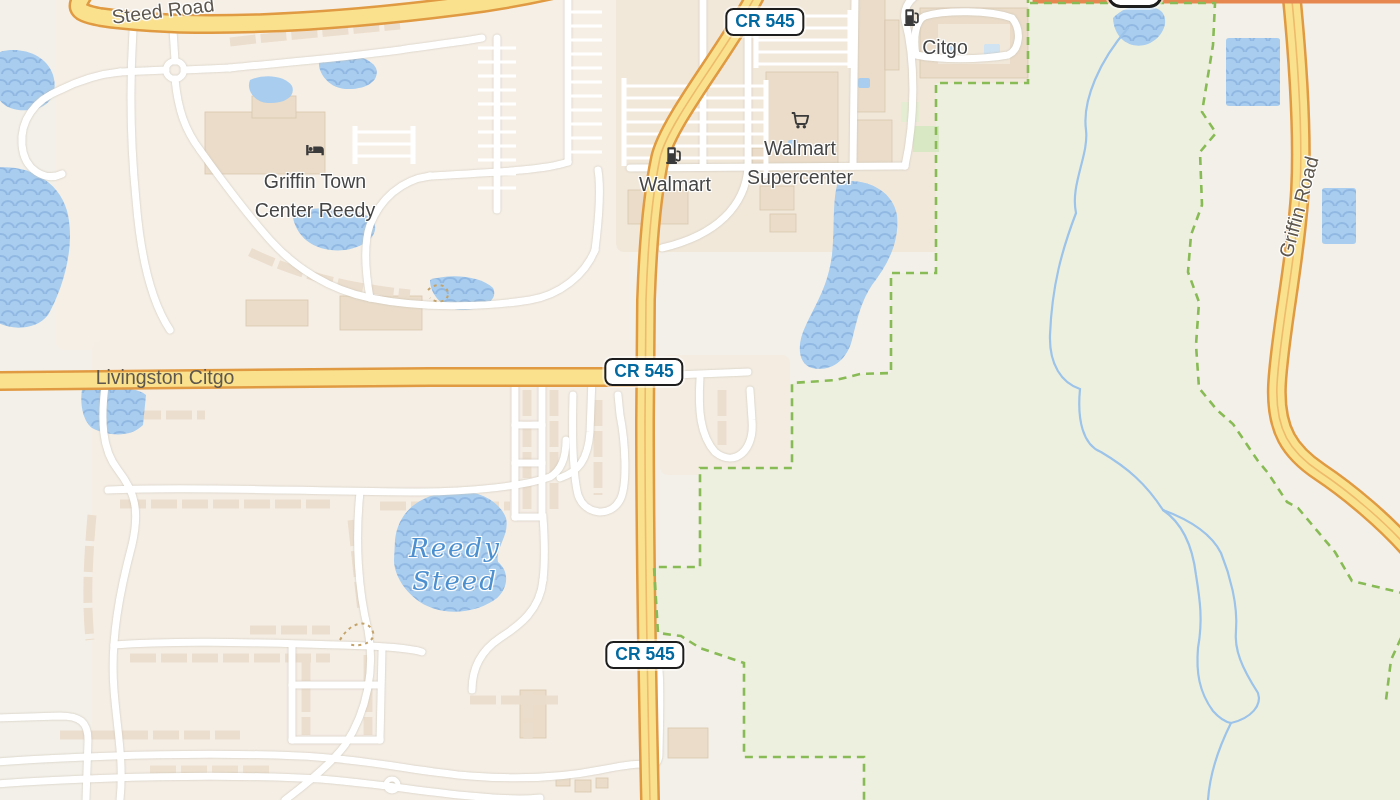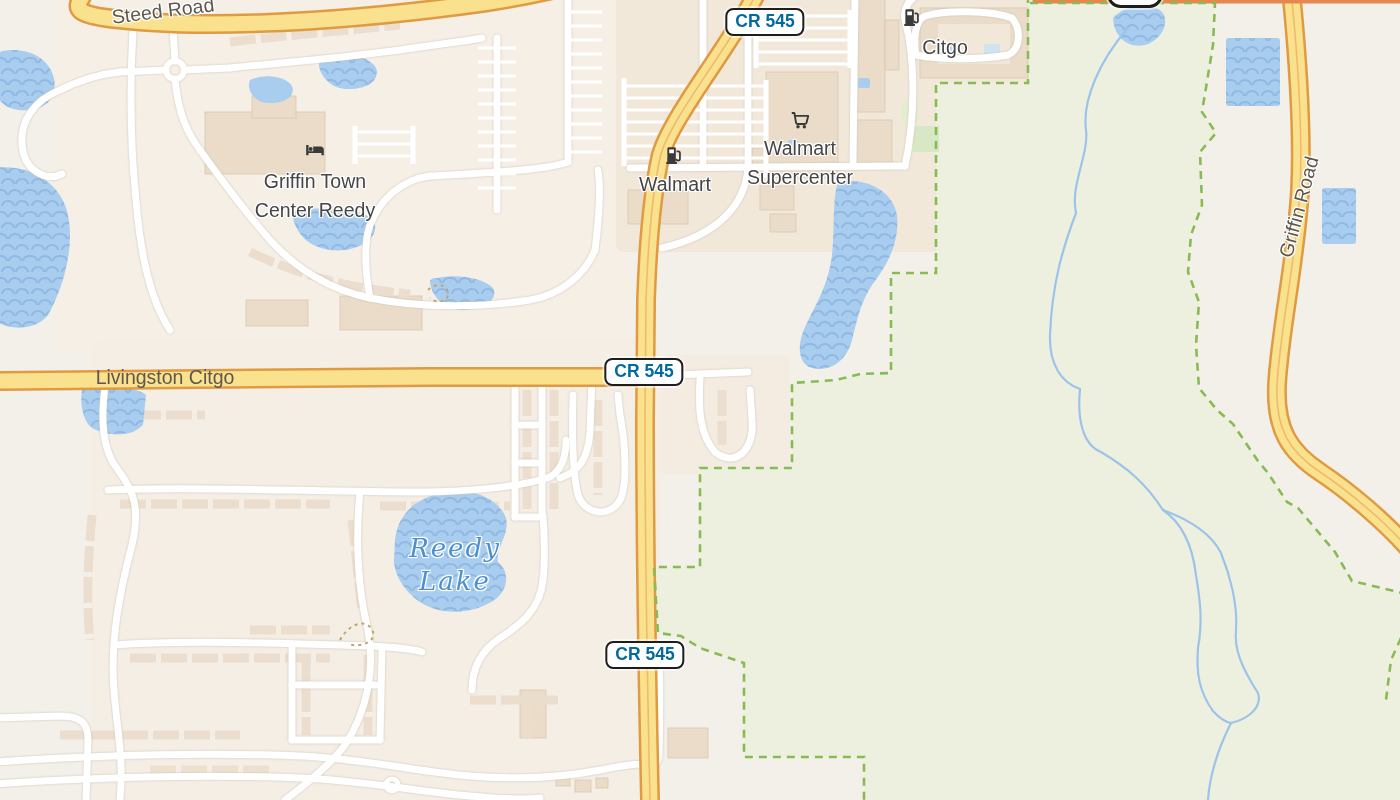--- a/index.html
+++ b/index.html
@@ -211,21 +211,21 @@
   <path d="M340,640 C350,622 368,618 373,632 C376,642 360,648 348,644" fill="none" stroke="#c4a36a" stroke-width="2" stroke-dasharray="3 4"></path>
   <path d="M428,290 C436,282 448,284 448,294 C448,302 436,304 430,298" fill="none" stroke="#c4a36a" stroke-width="2" stroke-dasharray="3 4"></path>
 </svg>
 
 <div class="lbl roadname halo" style="left:163px;top:11px;transform:translate(-50%,-50%) rotate(-7deg);">Steed Road</div>
 <div class="lbl roadname" style="left:165px;top:377px;">Livingston Citgo</div>
 <div class="lbl roadname halo" style="left:1299px;top:207px;transform:translate(-50%,-50%) rotate(-75deg);">Griffin Road</div>
 
 <div class="lbl waterlbl halo" style="left:455px;top:553px;margin-top:12px;">
   <div>Reedy</div>
-  <div>Lake</div>
+  <div>Steed</div>
 </div>
 
 <div class="poiicon" style="left:315px;top:150px;">
   <svg viewBox="0 0 17 17">
         <path d="M1 4.2 V13 h2 v-2 h11 v2 h2 V8.6 a3 3 0 0 0 -3-3 H7 v3.9 H3 V4.2 Z"></path>
         <circle cx="4.8" cy="7.6" r="1.7"></circle>
       </svg>
 </div>
 <div class="lbl poi halo" style="left:315px;top:196px;">
   <div>Griffin Town</div>

